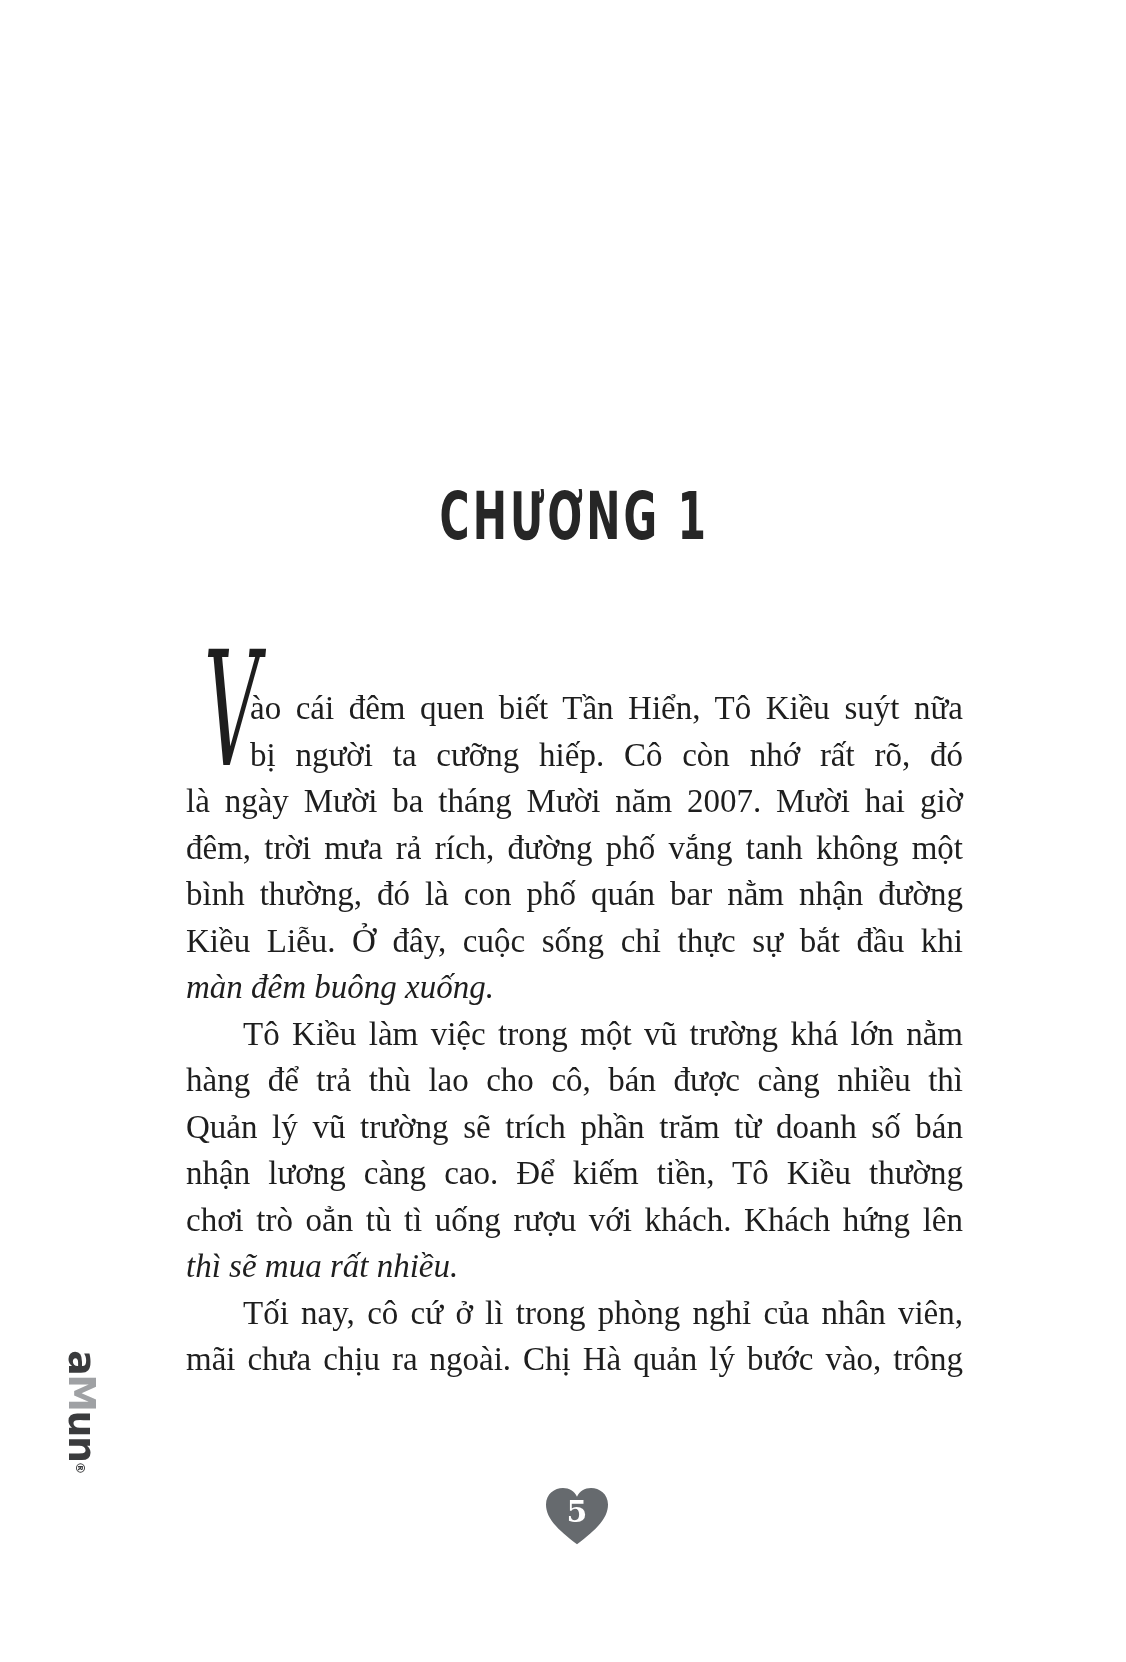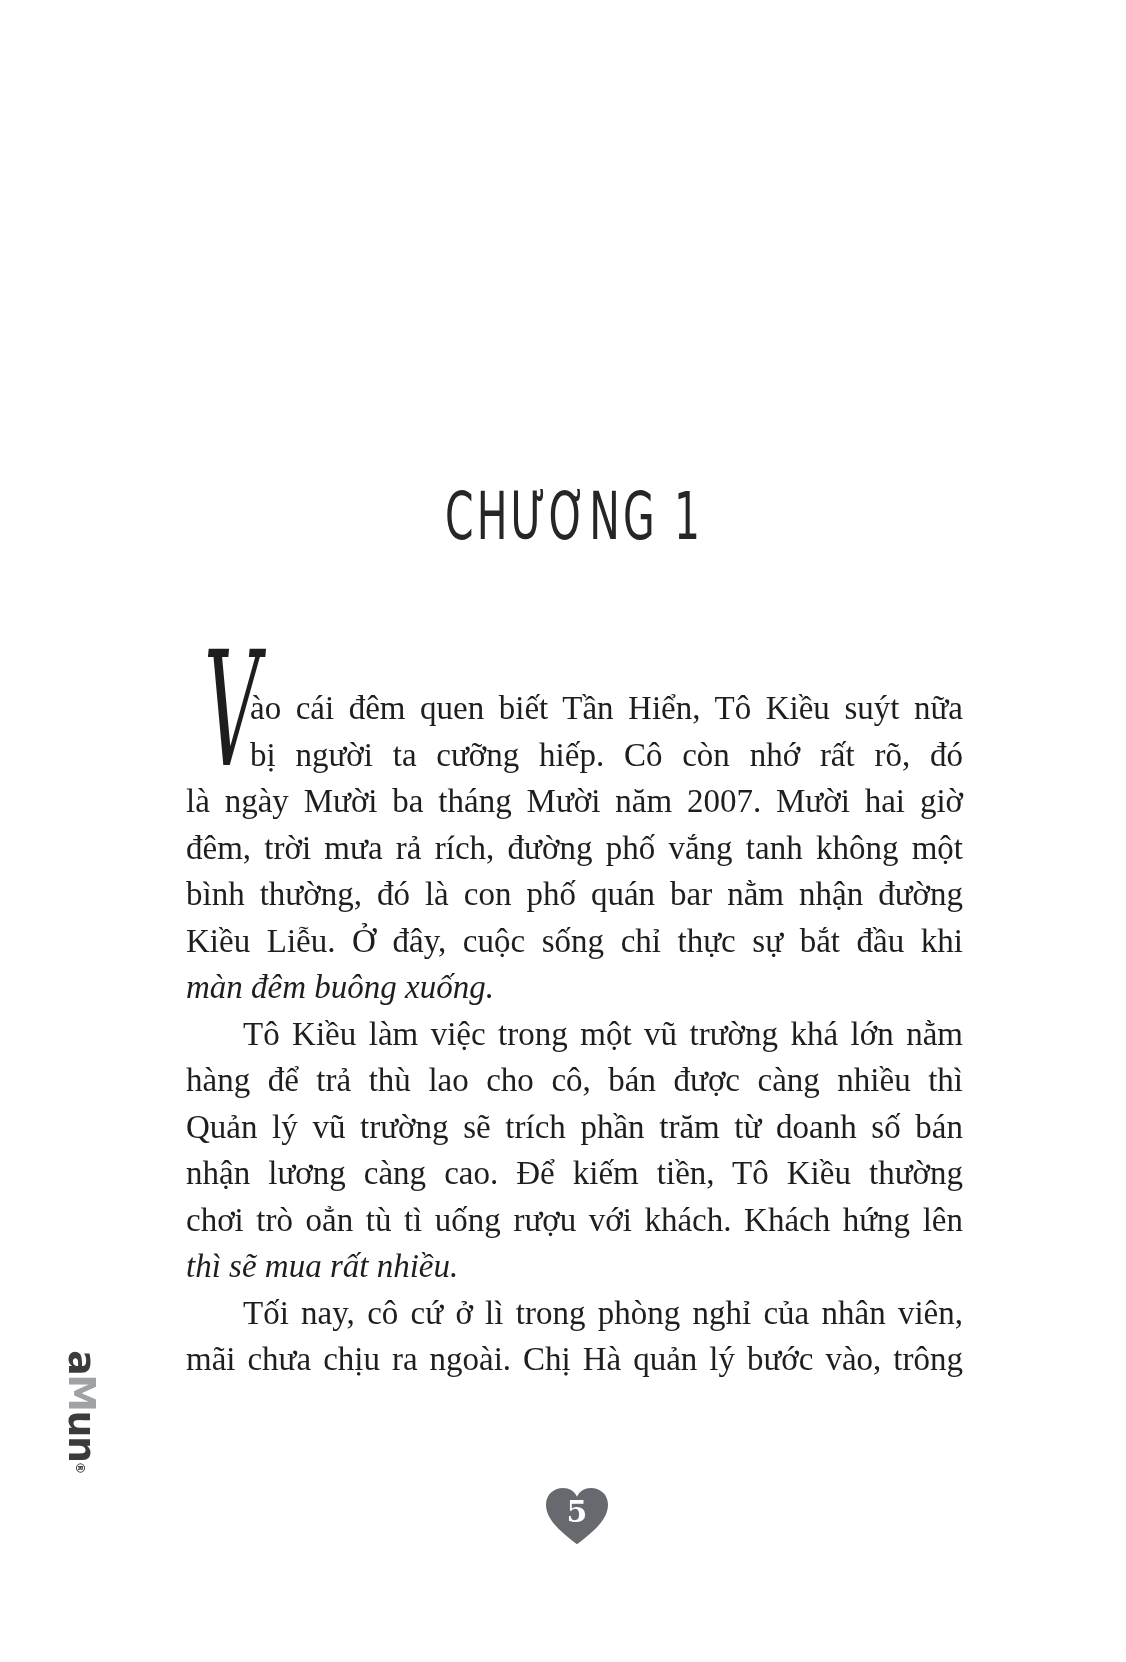--- a/index.html
+++ b/index.html
@@ -15,21 +15,21 @@
   }
 
   
   .chapter-heading {
     position: absolute;
     left: 186px;
     top: 478px;
     width: 777px;
     margin: 0;
     text-align: center;
-    font-weight: 400;
+    font-weight: 700;
   }
   .chapter-heading span {
     display: inline-block;
     font-family: "DejaVu Sans", sans-serif;
     font-size: 66px;
     letter-spacing: 5px;
     color: var(--heading, #262626);
     transform: scaleX(0.62);
     transform-origin: center top;
     white-space: nowrap;

